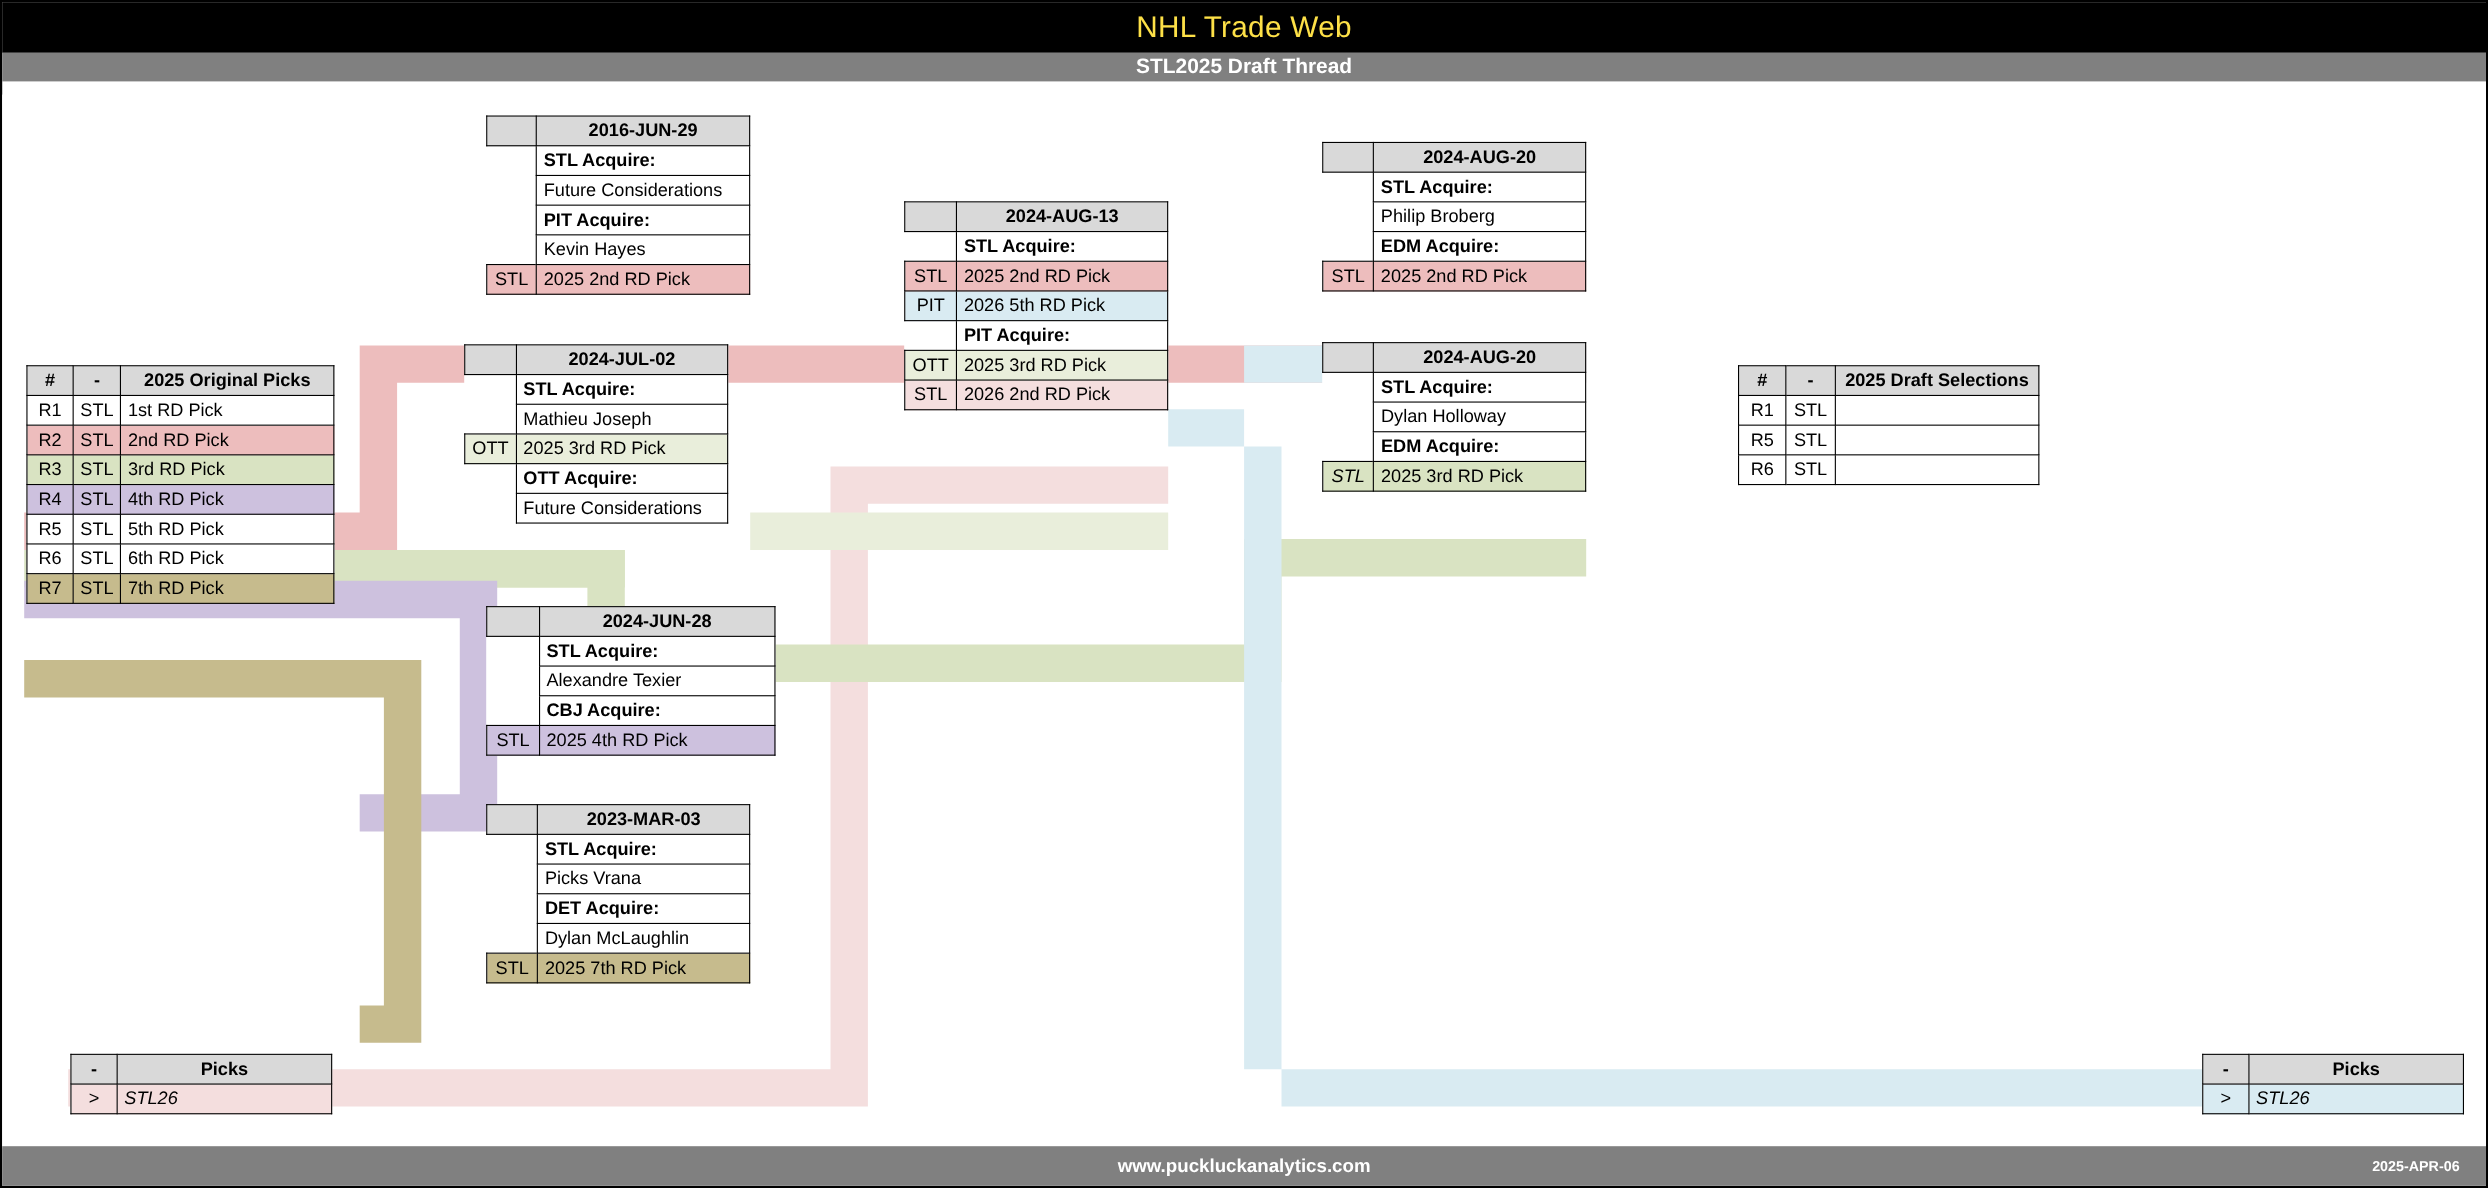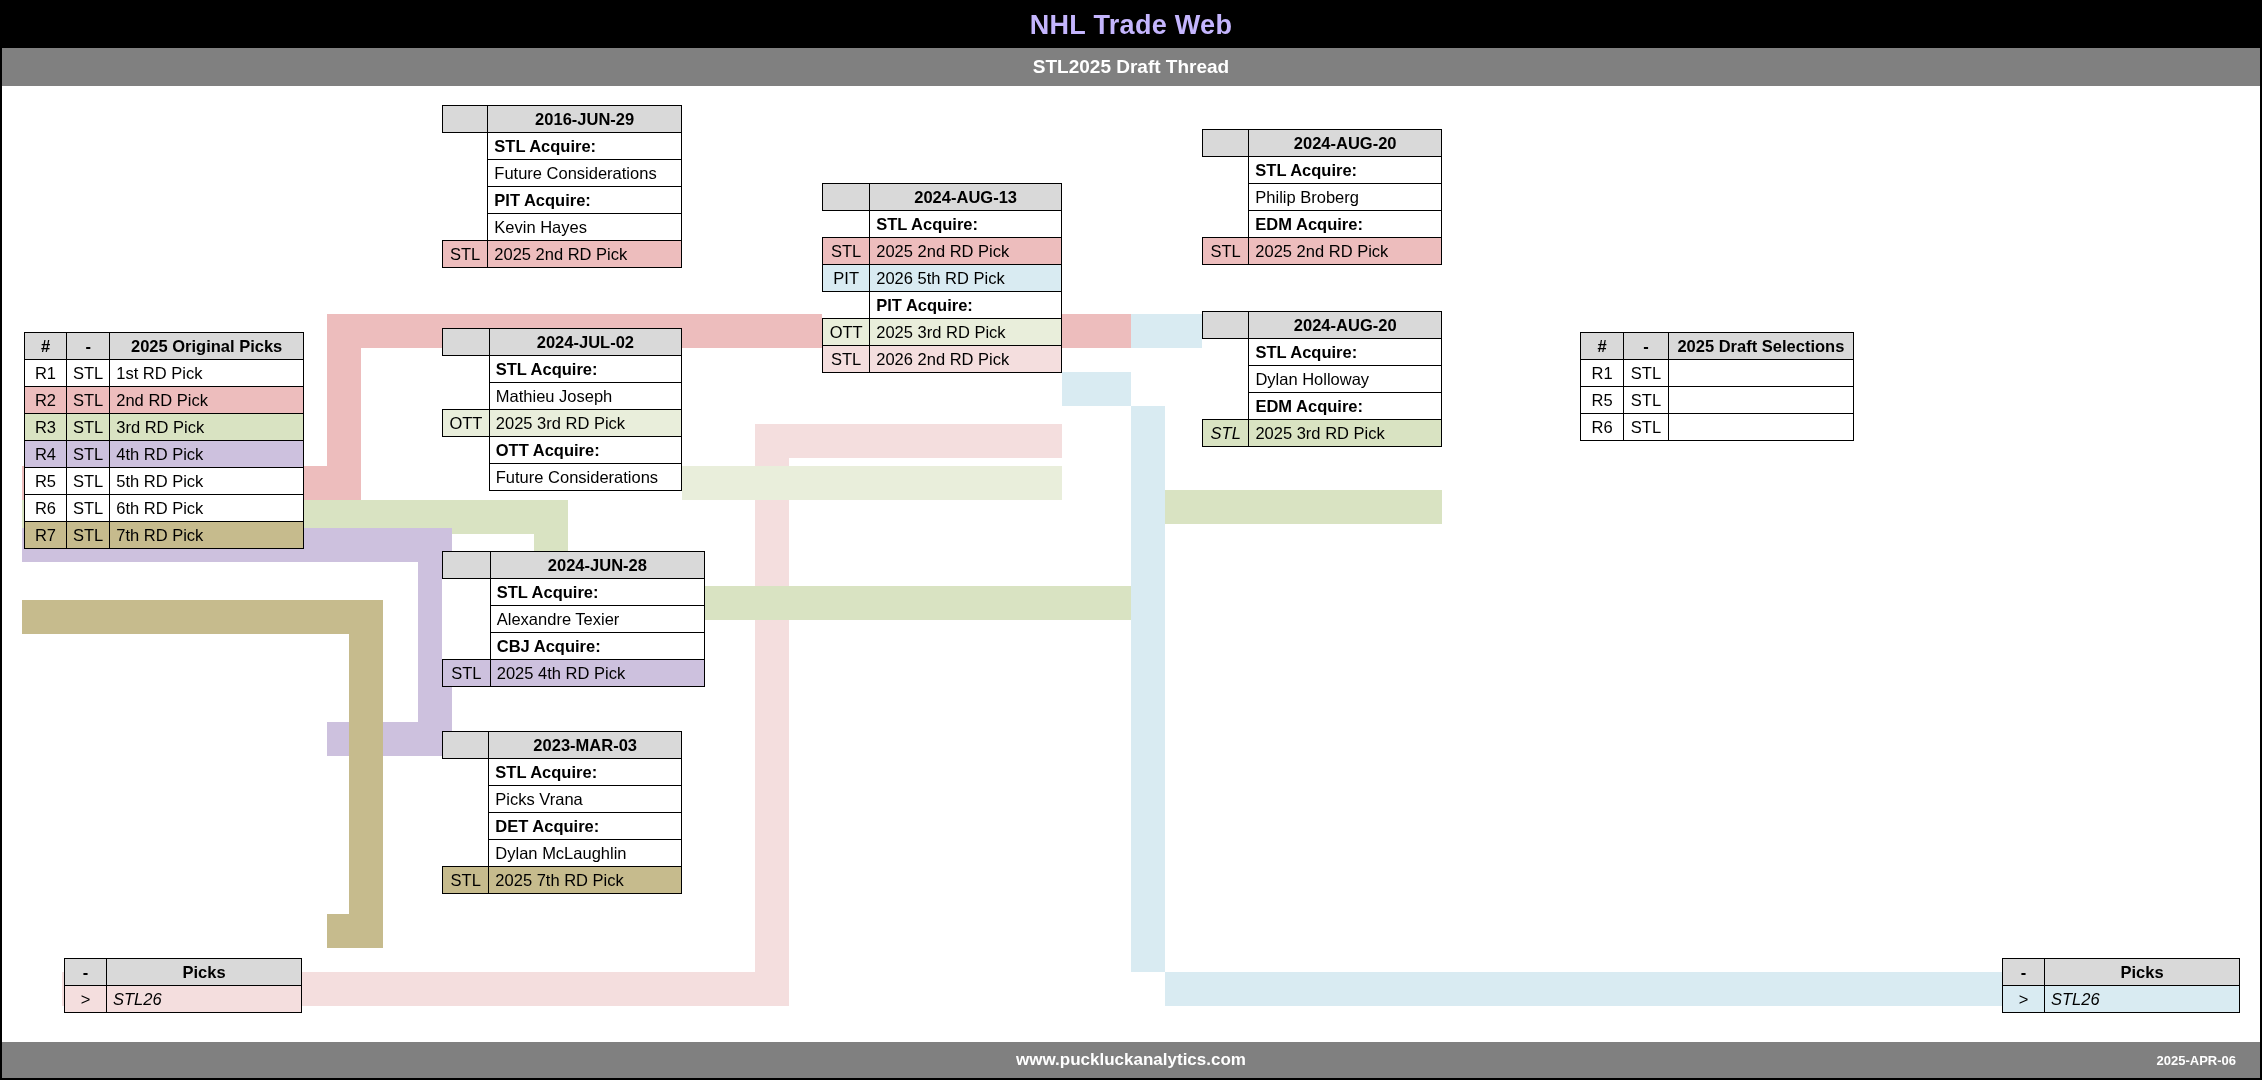--- a/index.html
+++ b/index.html
@@ -12,26 +12,26 @@
     position:relative;
   }
 
   
   #app-frame {
     position:absolute; left:0; top:0; width:2262px; height:1080px;
     border:2px solid #000; background:#fff;
   }
   #title-bar {
     position:absolute; left:0; top:0; width:2258px; height:46px;
-    background:#000; color:#c4b5fd;
+    background:#000; color:#fde047;
     display:flex; align-items:center; justify-content:center;
-    font-size:27px; font-weight:bold; letter-spacing:.3px;
+    font-size:27px; font-weight:normal; letter-spacing:.3px;
   }
   #subtitle-bar {
-    position:absolute; left:0; top:46px; width:2258px; height:38px;
+    position:absolute; left:0; top:46px; width:2258px; height:26px;
     background:#808080; color:#fff;
     display:flex; align-items:center; justify-content:center;
     font-size:19px; font-weight:bold;
   }
   #canvas {
     position:absolute; left:0; top:84px; width:2258px; height:958px;
     background:#fff; overflow:hidden;
   }
   #footer-bar {
     position:absolute; left:0; bottom:0; width:2258px; height:36px;
@@ -190,21 +190,21 @@
           <td class="blank"></td>
           <td class="muted">Kevin Hayes</td>
         </tr>
         <tr>
           <td class="tag muted t-red">STL</td>
           <td class="muted t-red">2025 2nd RD Pick</td>
         </tr>
       </tbody>
     </table>
 
-    <table class="tbl card" id="card-jul02" style="left:440px; top:227px; width:240px;margin-top:15px;">
+    <table class="tbl card" id="card-jul02" style="left:420px; top:227px; width:240px;">
       <tbody>
         <tr>
           <td class="hdr spacer"></td>
           <td class="hdr date body">2024-JUL-02</td>
         </tr>
         <tr>
           <td class="blank"></td>
           <td class="bold">STL Acquire:</td>
         </tr>
         <tr>

